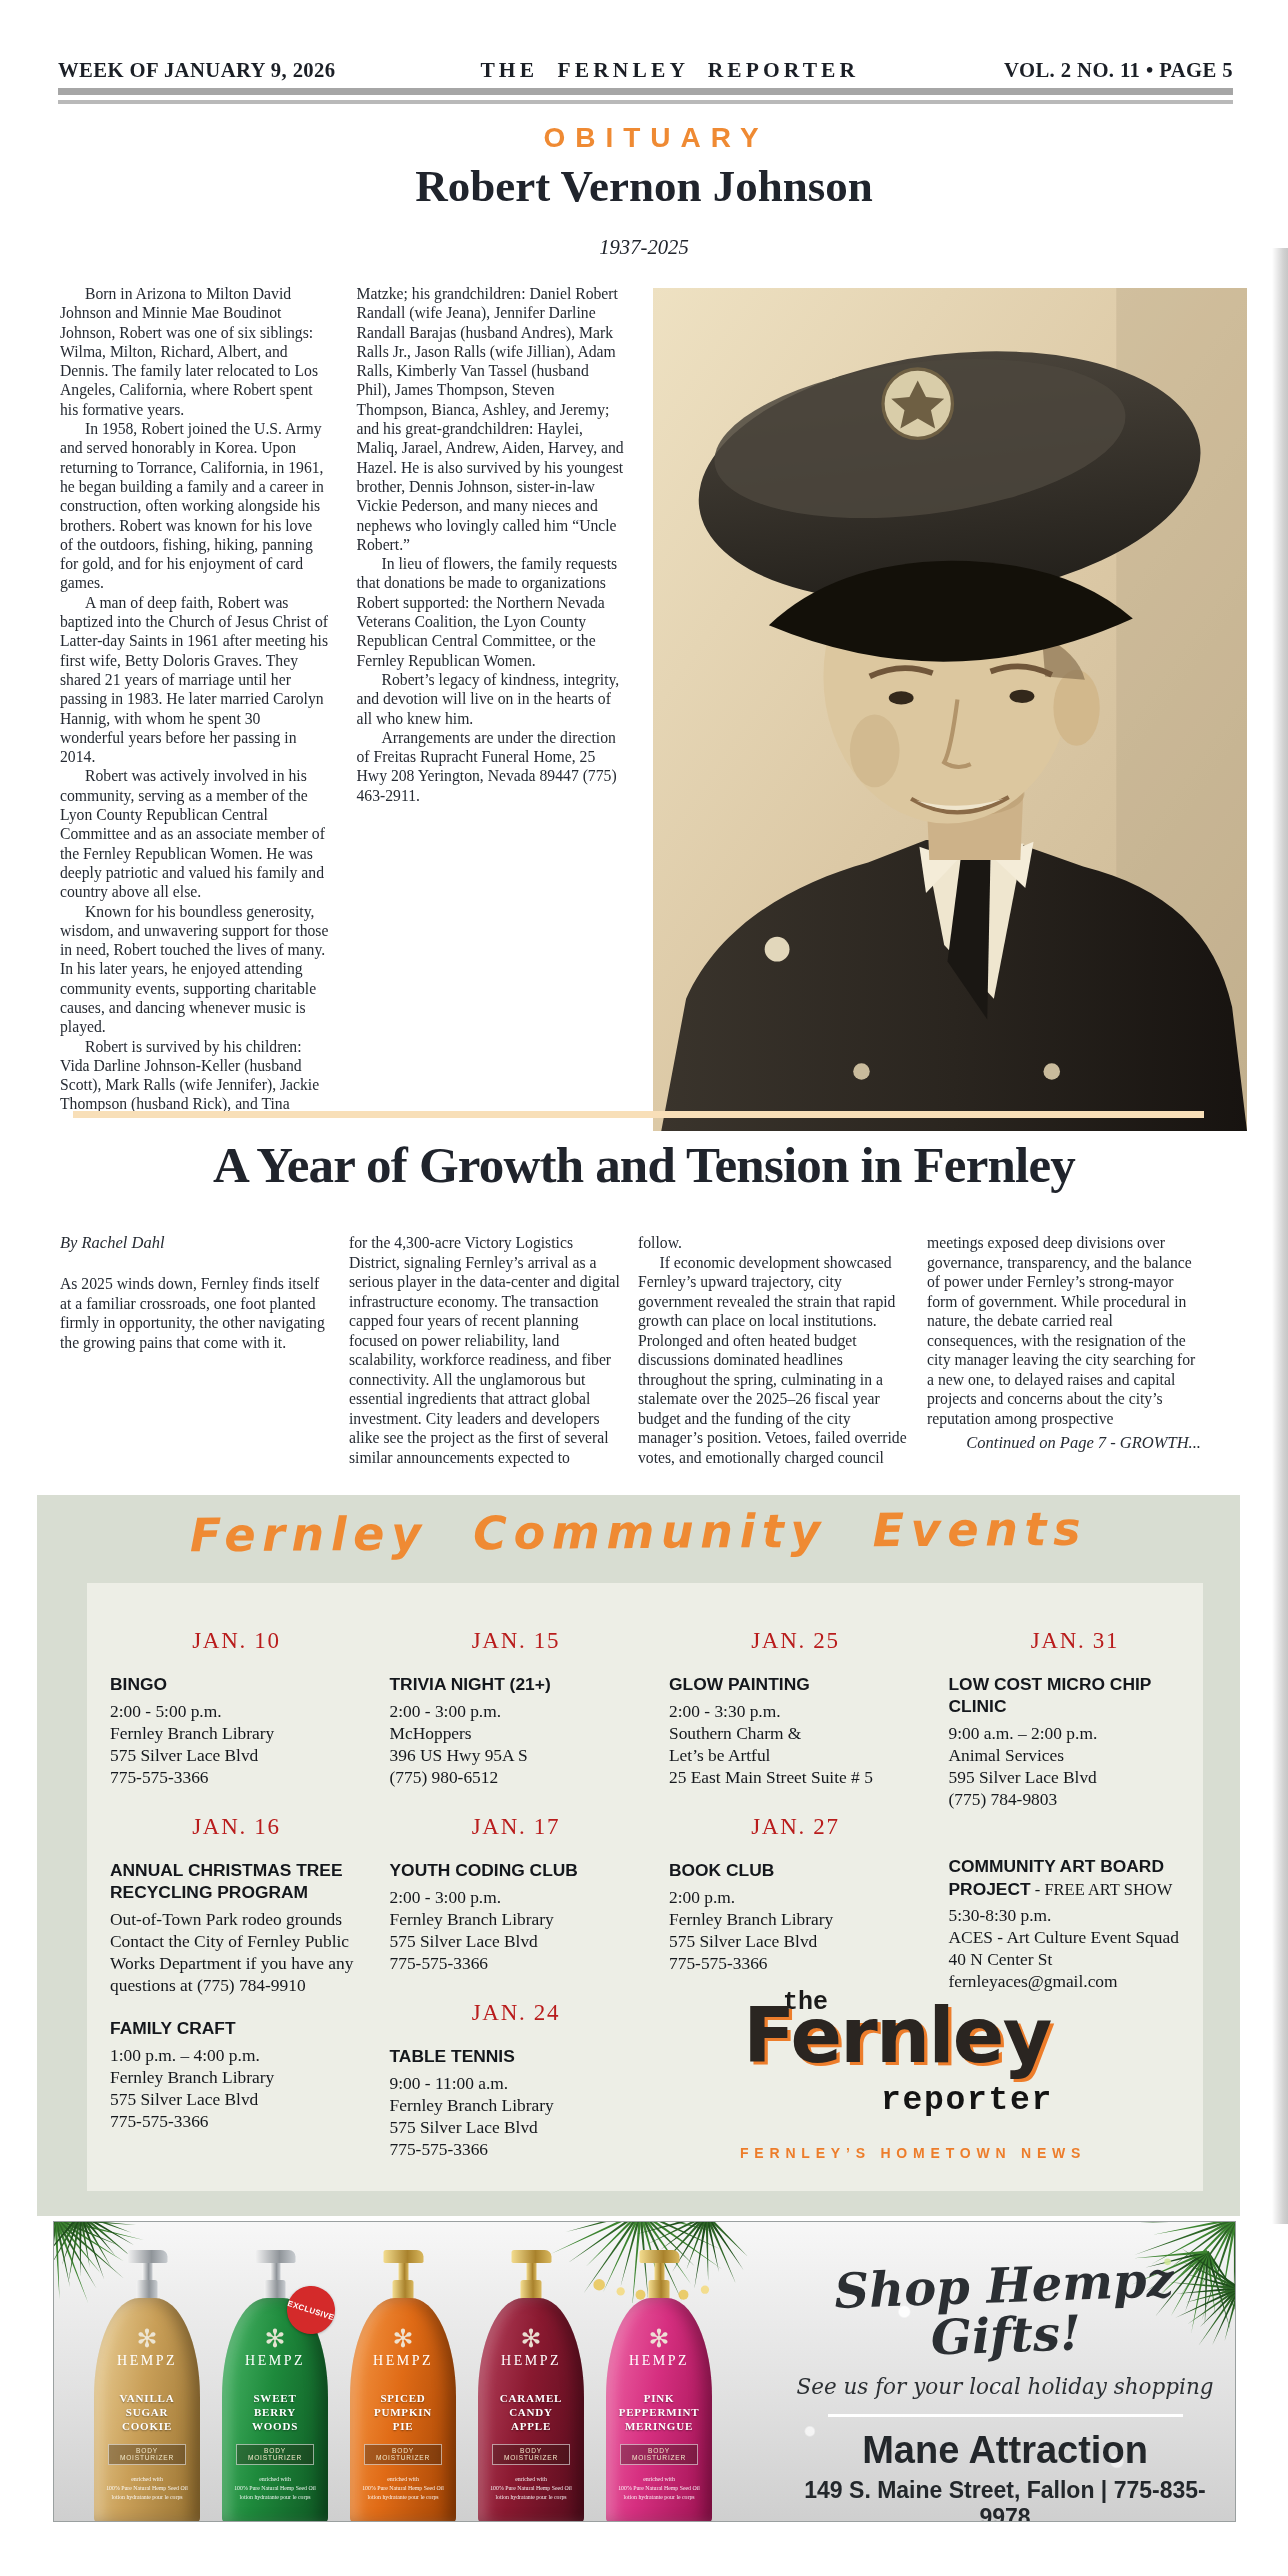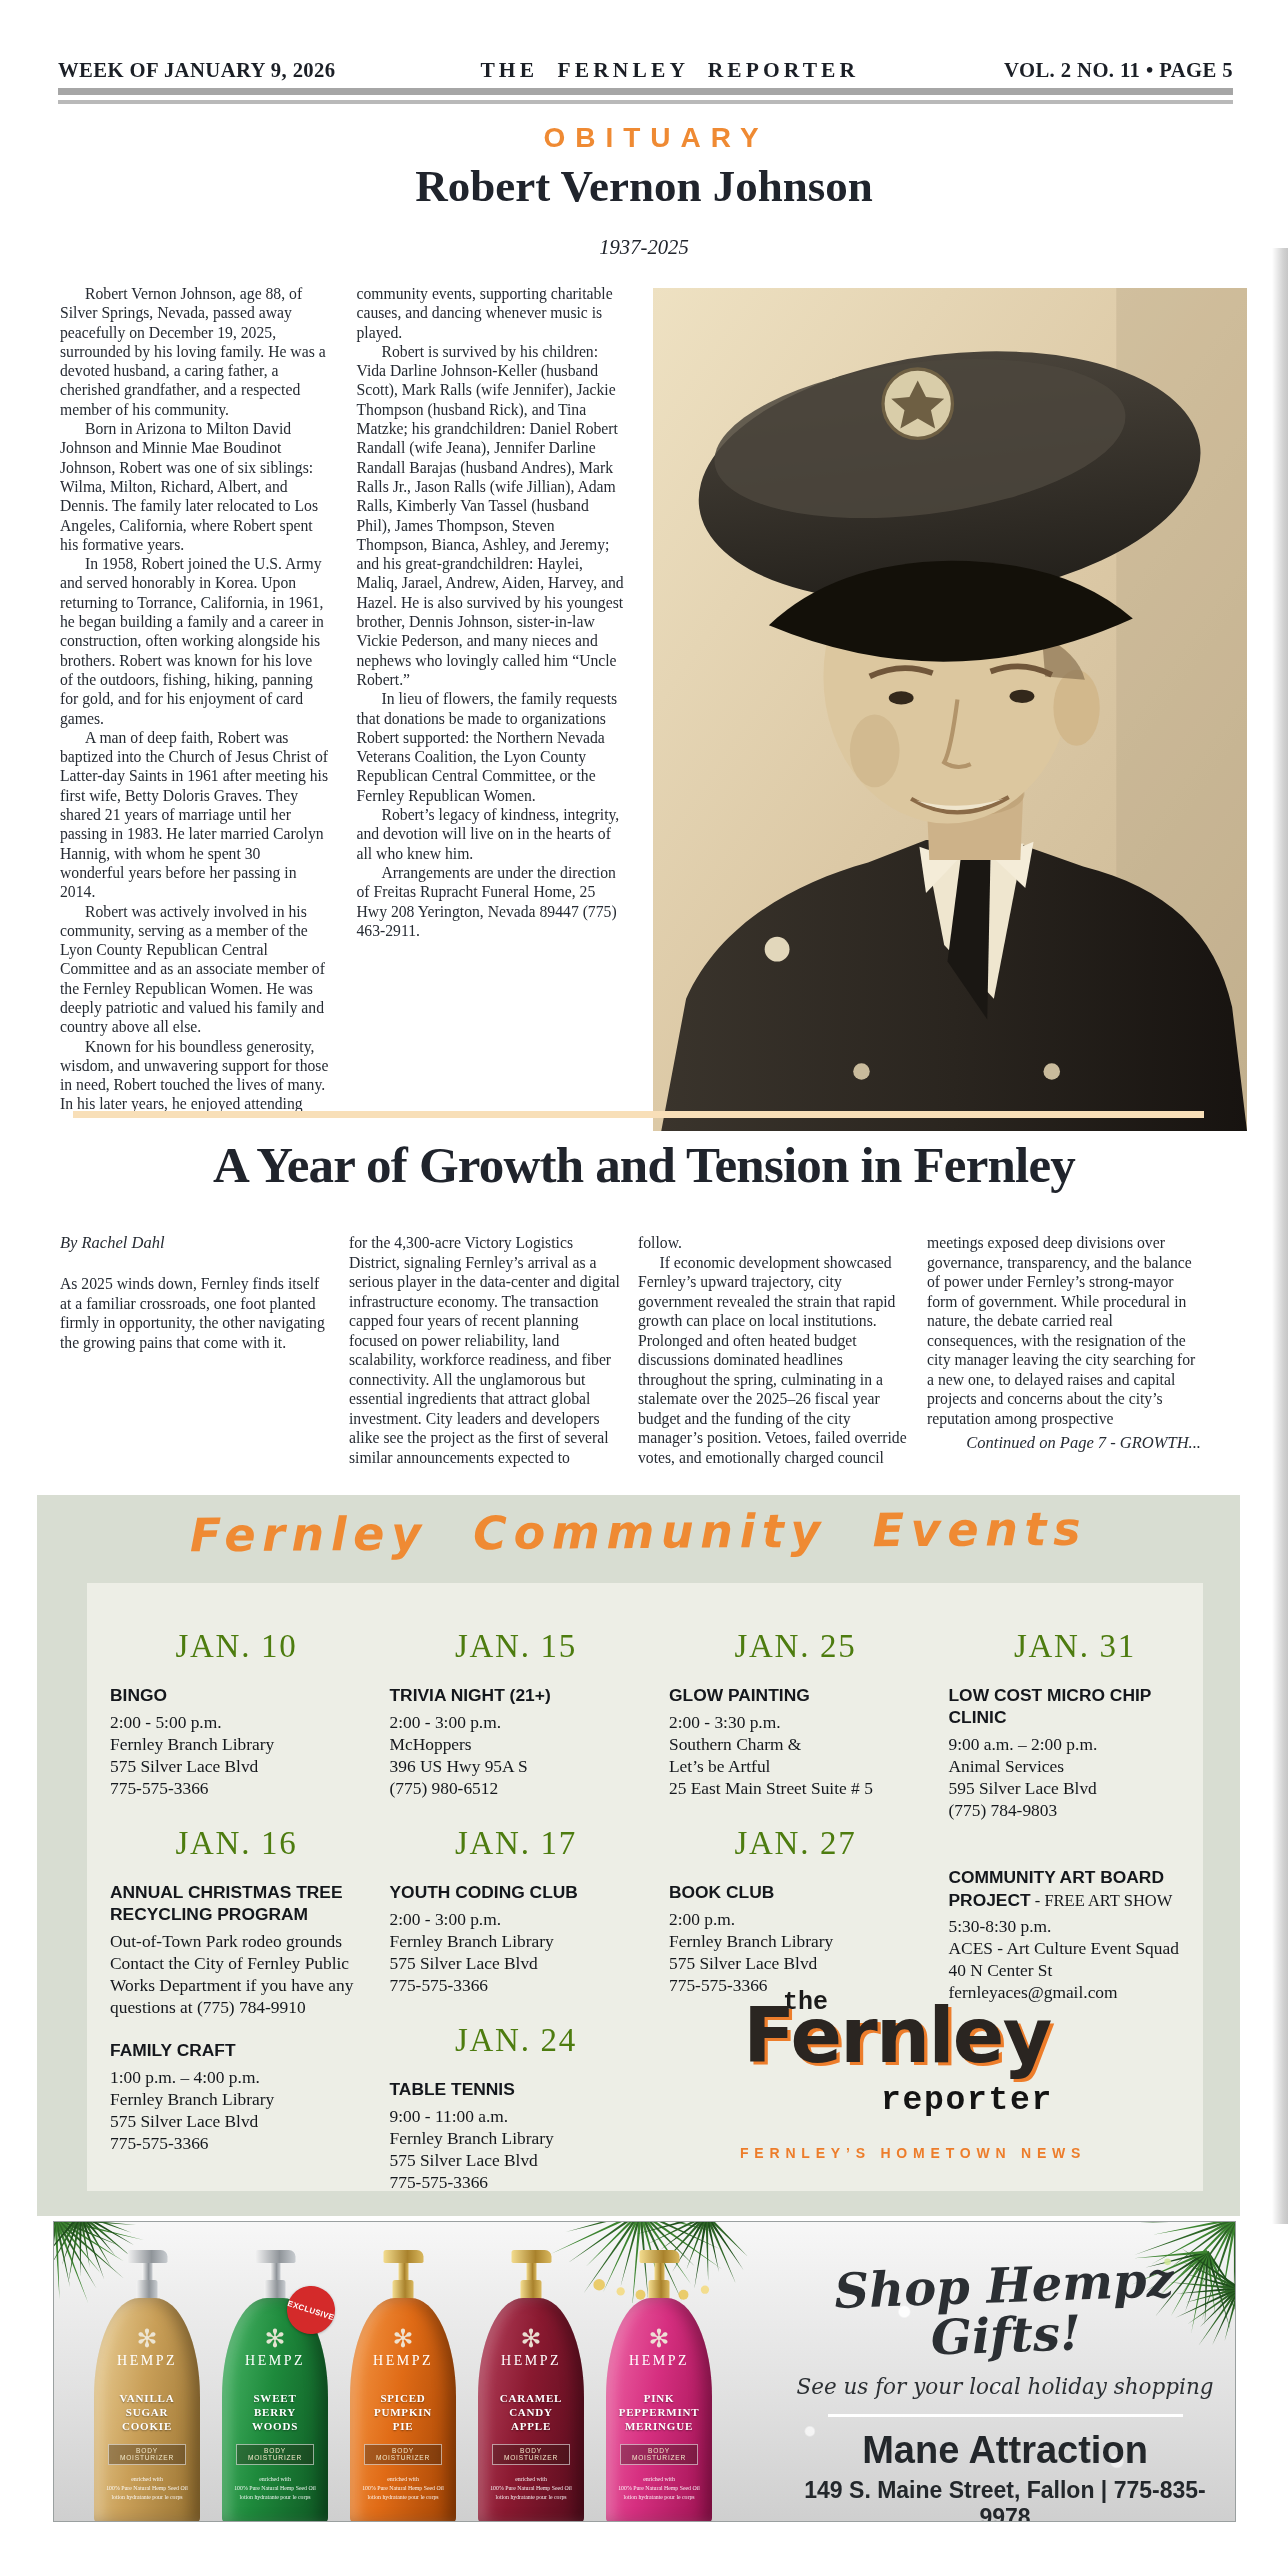--- a/index.html
+++ b/index.html
@@ -50,21 +50,21 @@
   .events{position:absolute;left:37px;top:1495px;width:1203px;height:721px;background:#d8ddd2;}
   .events-title{position:absolute;left:0;right:0;top:10px;text-align:center;
                 font-family:"DejaVu Sans",sans-serif;font-style:italic;font-weight:700;
                 font-size:46px;letter-spacing:6.6px;word-spacing:23px;color:#ef8a33;
                 transform:rotate(-.4deg);}
   .events-inner{position:absolute;left:50px;top:88px;width:1116px;height:608px;background:#edeee6;}
   .ev-cols{position:absolute;left:23px;top:40px;display:flex;gap:26.5px;}
   .ev-col{width:253px;flex:0 0 253px;color:#14171c;}
   .ev-block{margin-bottom:21.5px;}
   .ev-block.gap{margin-top:46px;}
-  .ev-date{font-size:33px;letter-spacing:1.7px;text-align:center;color:#4d7c0f;
+  .ev-date{font-size:23px;letter-spacing:1.7px;text-align:center;color:#b91c1c;
            padding-top:5px;margin-bottom:-1.7px;}
   .ev-head{margin-bottom:3.3px;line-height:21.5px;}
   .ev-title{font-family:"Liberation Sans",sans-serif;font-weight:700;font-size:17.4px;
             color:#14171c;}
   .ev-title2{font-size:16.5px;font-family:"Liberation Serif",serif;}
   .ev-details{font-size:17.4px;line-height:22px;white-space:pre-line;}
 
   
   .logo{position:absolute;left:703px;top:493px;width:389px;height:207px;}
   .logo-the{position:absolute;left:43px;top:0;font-family:"Liberation Mono",monospace;
@@ -144,21 +144,20 @@
     <span>VOL. 2  NO. 11 • PAGE 5</span>
   </div>
   <div class="rule1"></div>
   <div class="rule2"></div>
 
   <div class="section-label">OBITUARY</div>
   <div class="ob-name">Robert Vernon Johnson</div>
   <div class="ob-years">1937-2025</div>
 
   <div class="ob-body">
-      <p class="ob-para">Robert Vernon Johnson, age 88, of Silver Springs, Nevada, passed away peacefully on December 19, 2025, surrounded by his loving family. He was a devoted husband, a caring father, a cherished grandfather, and a respected member of his community.</p>
       <p class="ob-para">Born in Arizona to Milton David Johnson and Minnie Mae Boudinot Johnson, Robert was one of six siblings: Wilma, Milton, Richard, Albert, and Dennis. The family later relocated to Los Angeles, California, where Robert spent his formative years.</p>
       <p class="ob-para">In 1958, Robert joined the U.S. Army and served honorably in Korea. Upon returning to Torrance, California, in 1961, he began building a family and a career in construction, often working alongside his brothers. Robert was known for his love of the outdoors, fishing, hiking, panning for gold, and for his enjoyment of card games.</p>
       <p class="ob-para">A man of deep faith, Robert was baptized into the Church of Jesus Christ of Latter-day Saints in 1961 after meeting his first wife, Betty Doloris Graves. They shared 21 years of marriage until her passing in 1983. He later married Carolyn Hannig, with whom he spent 30 wonderful years before her passing in 2014.</p>
       <p class="ob-para">Robert was actively involved in his community, serving as a member of the Lyon County Republican Central Committee and as an associate member of the Fernley Republican Women. He was deeply patriotic and valued his family and country above all else.</p>
       <p class="ob-para">Known for his boundless generosity, wisdom, and unwavering support for those in need, Robert touched the lives of many. In his later years, he enjoyed attending community events, supporting charitable causes, and dancing whenever music is played.</p>
       <p class="ob-para">Robert is survived by his children: Vida Darline Johnson-Keller (husband Scott), Mark Ralls (wife Jennifer), Jackie Thompson (husband Rick), and Tina Matzke; his grandchildren: Daniel Robert Randall (wife Jeana), Jennifer Darline Randall Barajas (husband Andres), Mark Ralls Jr., Jason Ralls (wife Jillian), Adam Ralls, Kimberly Van Tassel (husband Phil), James Thompson, Steven Thompson, Bianca, Ashley, and Jeremy; and his great-grandchildren: Haylei, Maliq, Jarael, Andrew, Aiden, Harvey, and Hazel. He is also survived by his youngest brother, Dennis Johnson, sister-in-law Vickie Pederson, and many nieces and nephews who lovingly called him “Uncle Robert.”</p>
       <p class="ob-para">In lieu of flowers, the family requests that donations be made to organizations Robert supported: the Northern Nevada Veterans Coalition, the Lyon County Republican Central Committee, or the Fernley Republican Women.</p>
       <p class="ob-para">Robert’s legacy of kindness, integrity, and devotion will live on in the hearts of all who knew him.</p>
       <p class="ob-para">Arrangements are under the direction of Freitas Rupracht Funeral Home, 25 Hwy 208 Yerington, Nevada 89447 (775) 463-2911.</p>
     </div>

